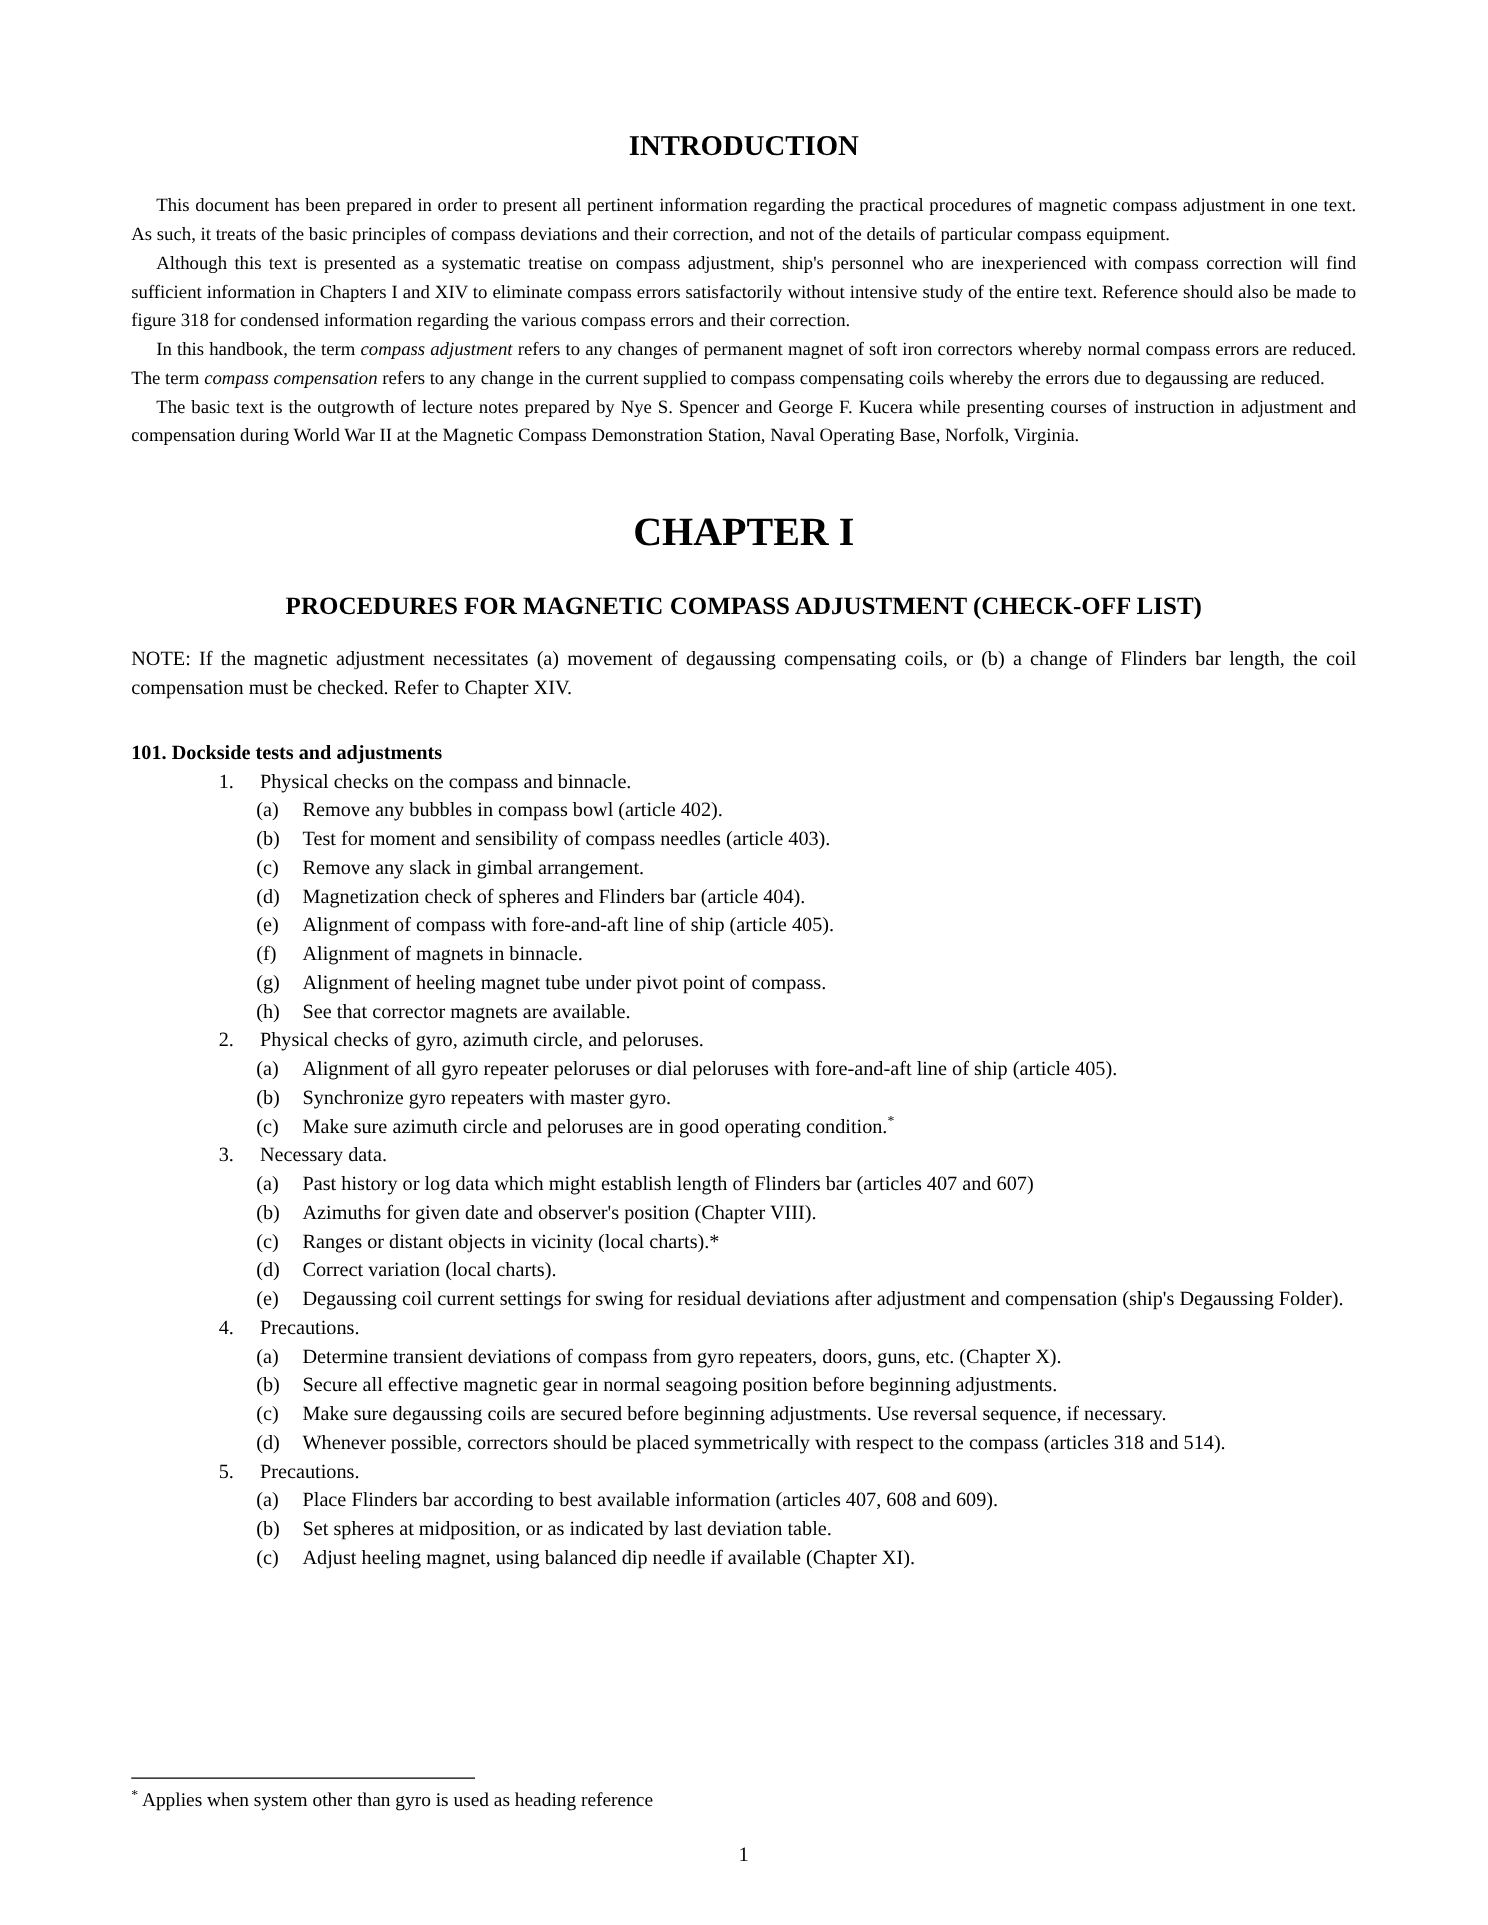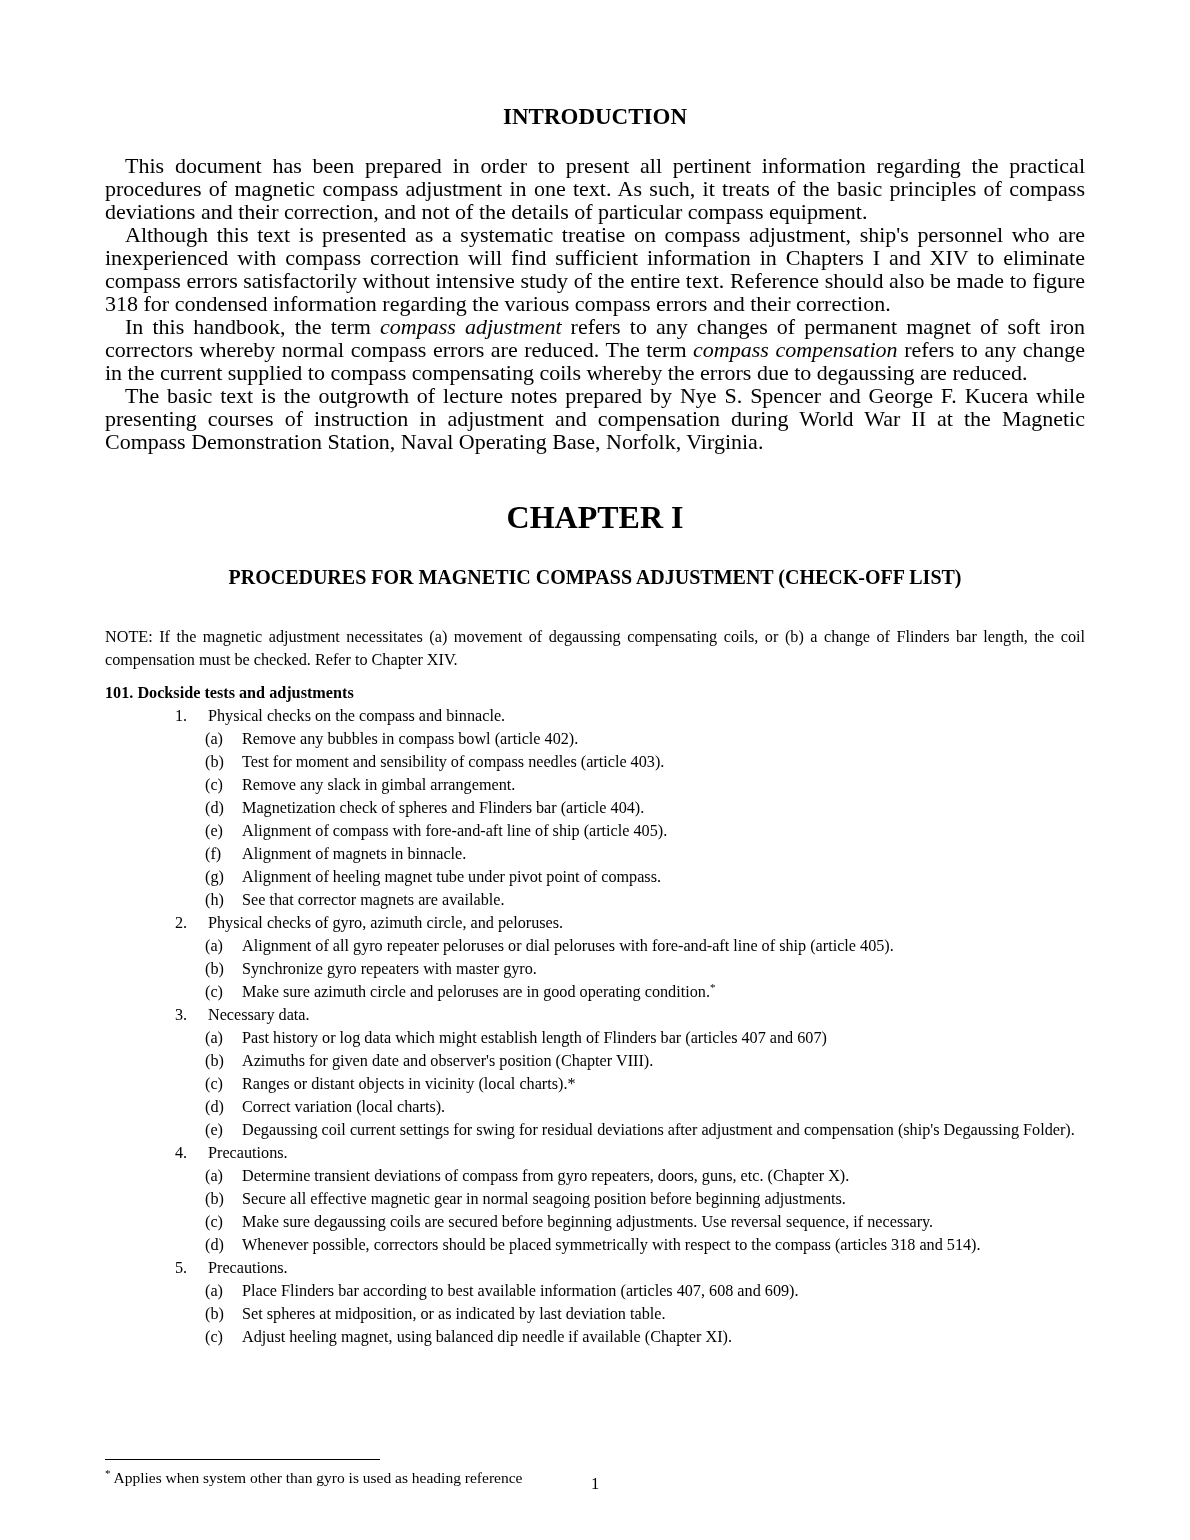--- a/index.html
+++ b/index.html
@@ -17,62 +17,62 @@
     inset: 0;
     padding: 104px 105px 0 105px;
   }
   .intro-title {
     text-align: center;
     font-size: 23px;
     font-weight: bold;
     margin-bottom: 24px;
   }
   .body-para {
-    font-size: 22px;
+    font-size: 15px;
     line-height: 23px;
     text-align: justify;
     text-indent: 20px;
   }
   .italic { font-style: italic; }
   .chapter-title {
     text-align: center;
     font-size: 32px;
     font-weight: bold;
     margin-top: 46px;
     margin-bottom: 30px;
   }
   .chapter-subtitle {
     text-align: center;
     font-size: 20px;
     font-weight: bold;
-    margin-bottom: 37px;
+    margin-bottom: 19px;
   }
   .note {
     font-size: 16.2px;
     line-height: 23px;
     text-align: justify;
-    margin-bottom: 10px;
+    margin-bottom: 29px;
   }
   .section-heading {
     font-size: 16.2px;
     line-height: 23px;
     font-weight: bold;
   }
   .checklist { font-size: 16.2px; line-height: 23px; }
   .item-row { display: flex; padding-left: 70px; }
   .item-num { width: 33px; flex: none; }
   .item-label { flex: 1; }
   .sub-row { display: flex; padding-left: 100px; }
   .sub-num { width: 37px; flex: none; }
   .sub-text { flex: 1; text-align: justify; }
   sup { font-size: 11px; vertical-align: super; line-height: 0; }
   .footnote-area {
     position: absolute;
     left: 105px;
-    top: 1459px;
+    top: 1422px;
     width: 980px;
   }
   .footnote-rule {
     width: 275px;
     border-top: 1px solid #000;
     margin-bottom: 9px;
   }
   .footnote { font-size: 15.5px; }
   .page-number {
     position: absolute;

